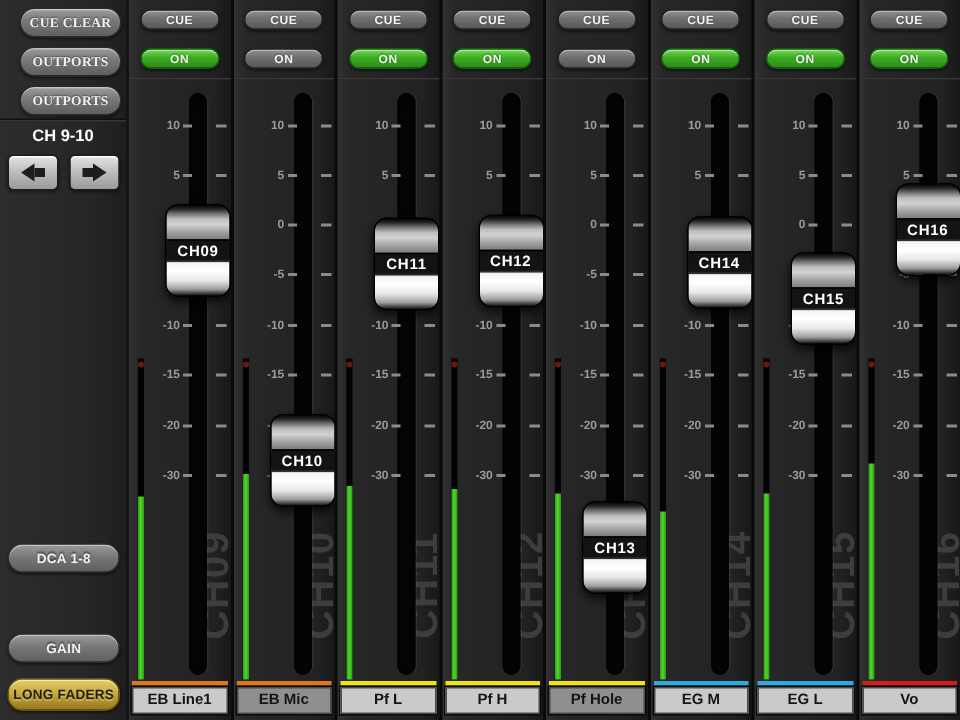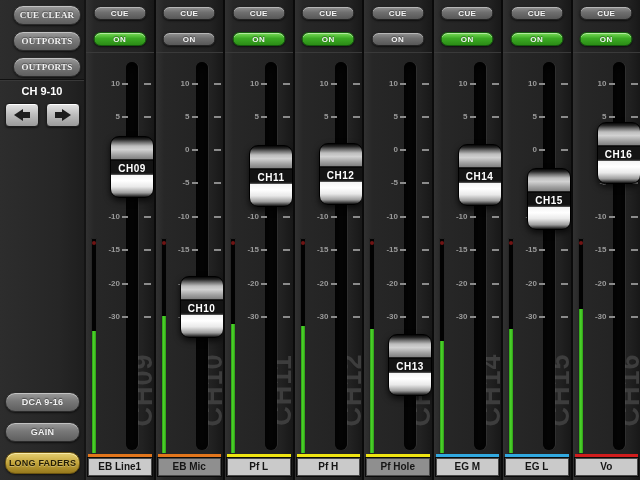--- a/index.html
+++ b/index.html
@@ -108,21 +108,21 @@
           <span class="tri-l"></span>
           <span class="tail"></span>
         </span>
     </div>
     <div class="arrow-btn" id="bank-next">
       <span style="display:flex;align-items:center">
           <span class="tail"></span>
           <span class="tri-r"></span>
         </span>
     </div>
-    <div class="sbtn wide" id="btn-dca916">DCA 9-16</div>
+    <div class="sbtn wide" id="btn-dca18">DCA 1-8</div>
     <div class="sbtn wide" id="btn-gain">GAIN</div>
     <div class="sbtn wide" id="btn-long">LONG FADERS</div>
   </div>
 
   <div id="strips">
     <div class="strip">
       <div class="watermark">CH09</div>
       <div class="pill cue">CUE</div>
       <div class="pill onb is-on">ON</div>
       <div class="divider"></div>

